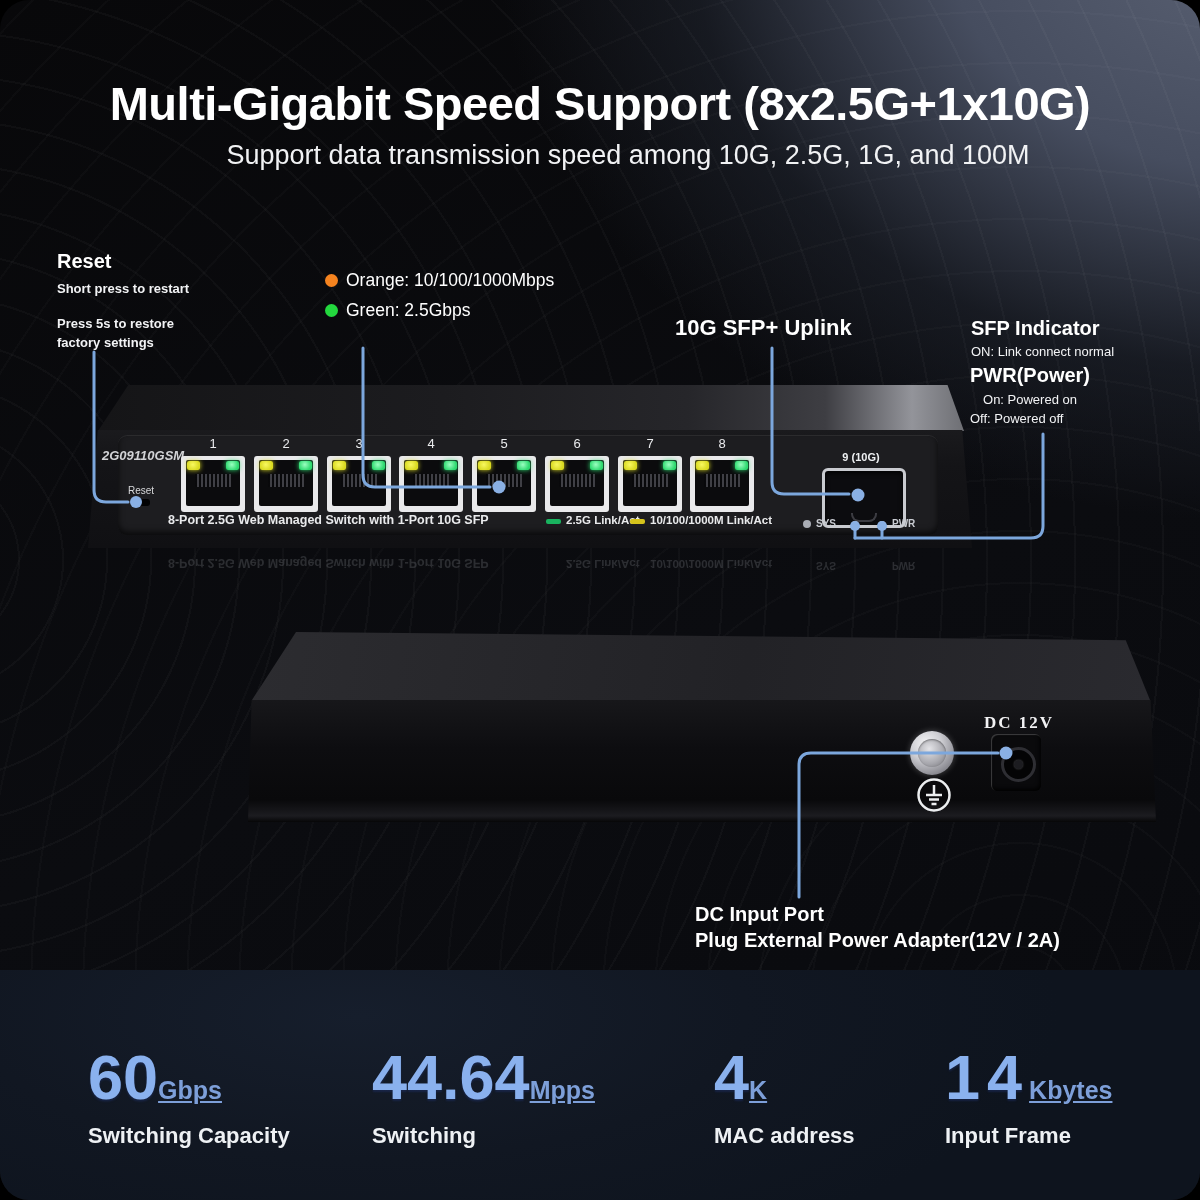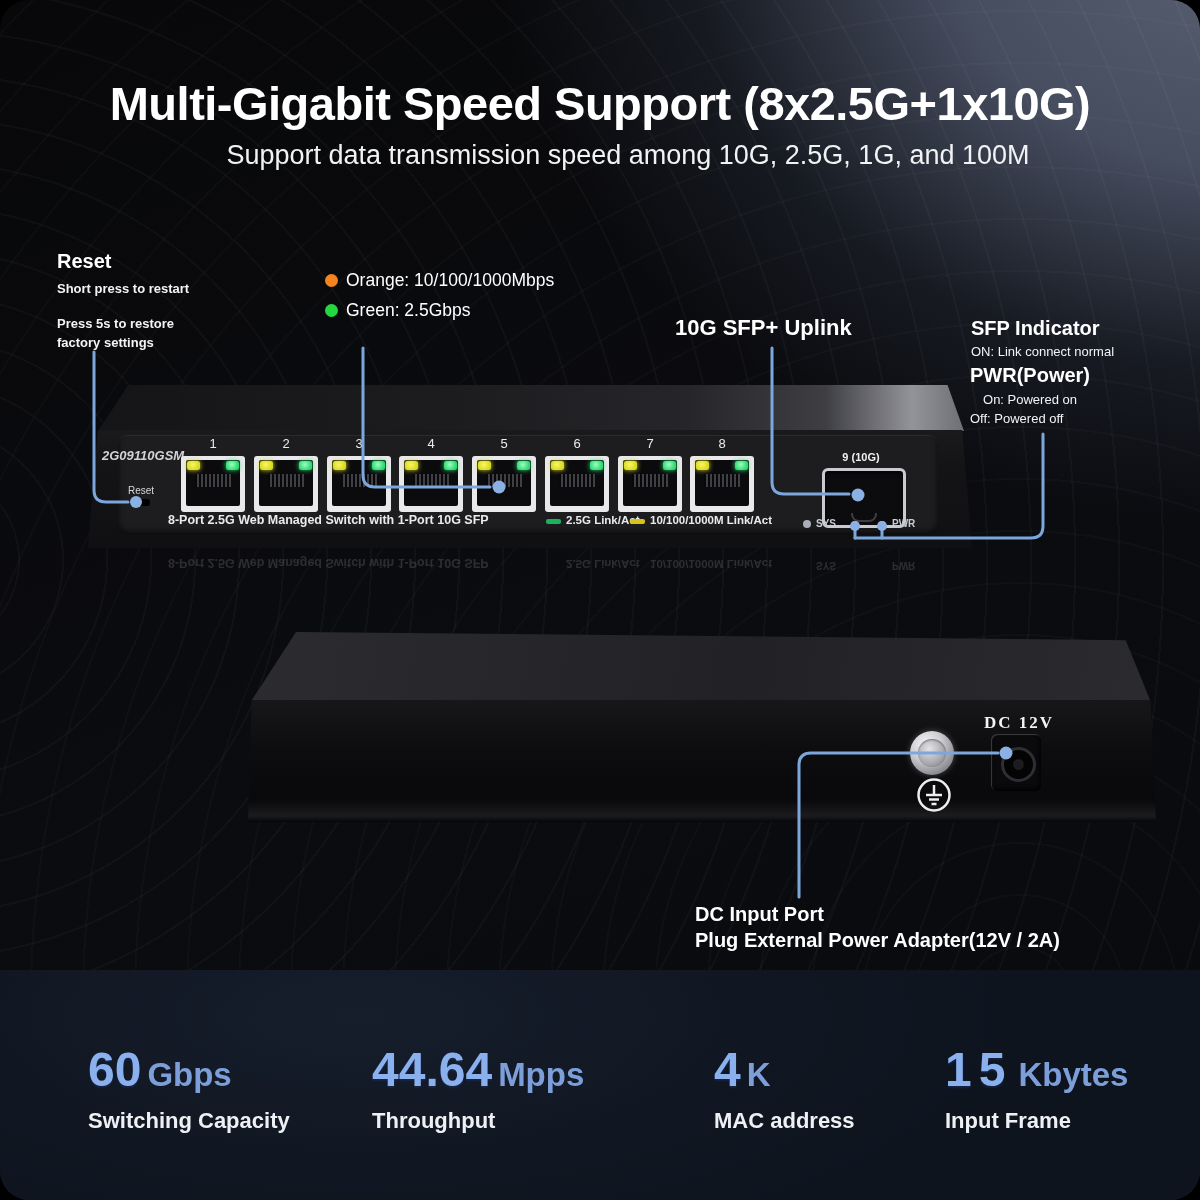--- a/index.html
+++ b/index.html
@@ -64,22 +64,22 @@
     background:radial-gradient(circle at 40% 35%,#e4e4e8,#a7a7ad 60%,#707076);box-shadow:inset 0 1px 2px rgba(0,0,0,.4);}
   .dc-label{font-family:"Liberation Serif",serif;font-weight:bold;font-size:17px;letter-spacing:2px;color:#f2f2f4;}
   .dc-jack{left:991px;top:734px;width:50px;height:57px;border-radius:6px;background:#0a0a0c;
     box-shadow:inset 1px 1px 1px rgba(255,255,255,.22), inset -1px -2px 4px #000;}
   .dc-hole{position:absolute;left:10px;top:13px;width:29px;height:29px;border-radius:50%;
     background:#040405;border:3px solid #2e2e33;}
   .dc-pin{position:absolute;left:10px;top:10px;width:9px;height:9px;border-radius:50%;background:#1c1c20;box-shadow:0 0 2px rgba(255,255,255,.3);}
   
   .stat{top:1046px;}
   .stat-row{display:flex;align-items:baseline;}
-  .stat-value{font-size:48px;font-weight:bold;line-height:1;color:#8ab1ee;text-shadow:0 2px 2px rgba(30,50,110,.45);}
-  .stat-unit{font-size:33px;font-weight:bold;color:#7d9fd9;margin-left:6px;}
+  .stat-value{font-size:63px;font-weight:bold;line-height:1;color:#8ab1ee;text-shadow:0 2px 2px rgba(30,50,110,.45);}
+  .stat-unit{font-size:25px;font-weight:bold;color:#7d9fd9;margin-left:0;text-decoration:underline;}
   .stat-label{margin-top:14px;font-size:22px;font-weight:600;color:#eef1f4;}
   .ls12{letter-spacing:7px;}
 </style>
 </head>
 <body>
 
 <div id="stage">
   <div class="bg"></div>
   <div class="band"></div>
 
@@ -265,29 +265,29 @@
         <span class="stat-value">60</span>
         <span class="stat-unit">Gbps</span>
       </div>
     <div class="stat-label">Switching Capacity</div>
   </div>
   <div class="abs stat" style="left:372px;">
     <div class="stat-row">
         <span class="stat-value">44.64</span>
         <span class="stat-unit">Mpps</span>
       </div>
-    <div class="stat-label">Throughput</div>
+    <div class="stat-label">Switching</div>
   </div>
   <div class="abs stat" style="left:714px;">
     <div class="stat-row">
         <span class="stat-value">4</span>
         <span class="stat-unit">K</span>
       </div>
     <div class="stat-label">MAC address</div>
   </div>
   <div class="abs stat" style="left:945px;">
     <div class="stat-row">
-        <span class="stat-value ls12">15</span>
+        <span class="stat-value ls12">14</span>
         <span class="stat-unit">Kbytes</span>
       </div>
     <div class="stat-label">Input Frame</div>
   </div>
 </div>
 
 </body></html>

